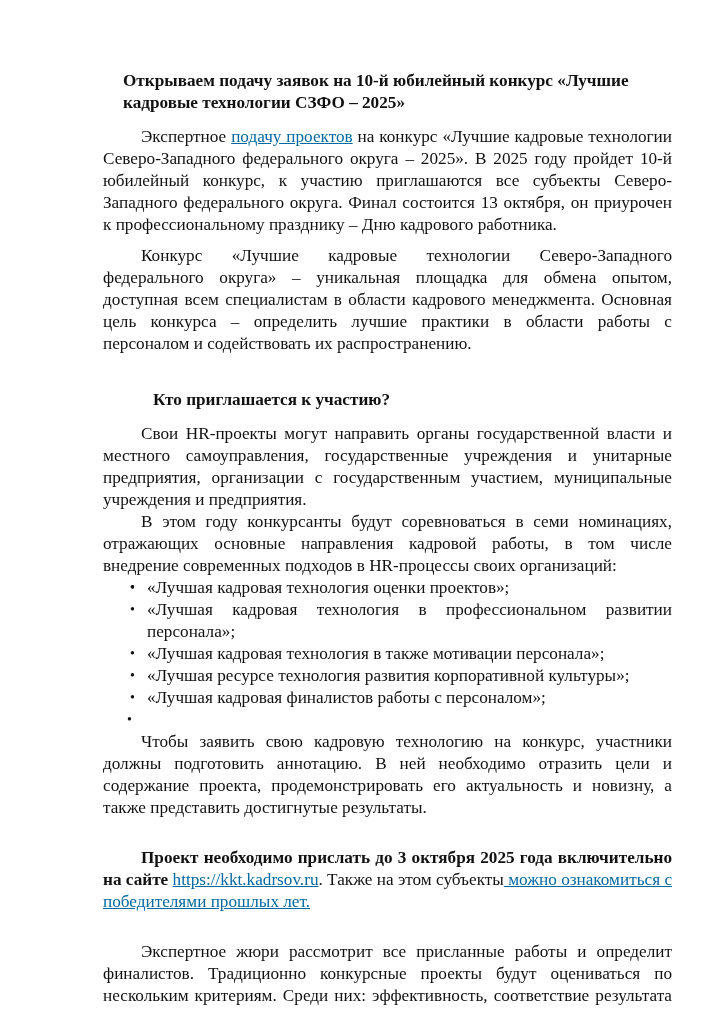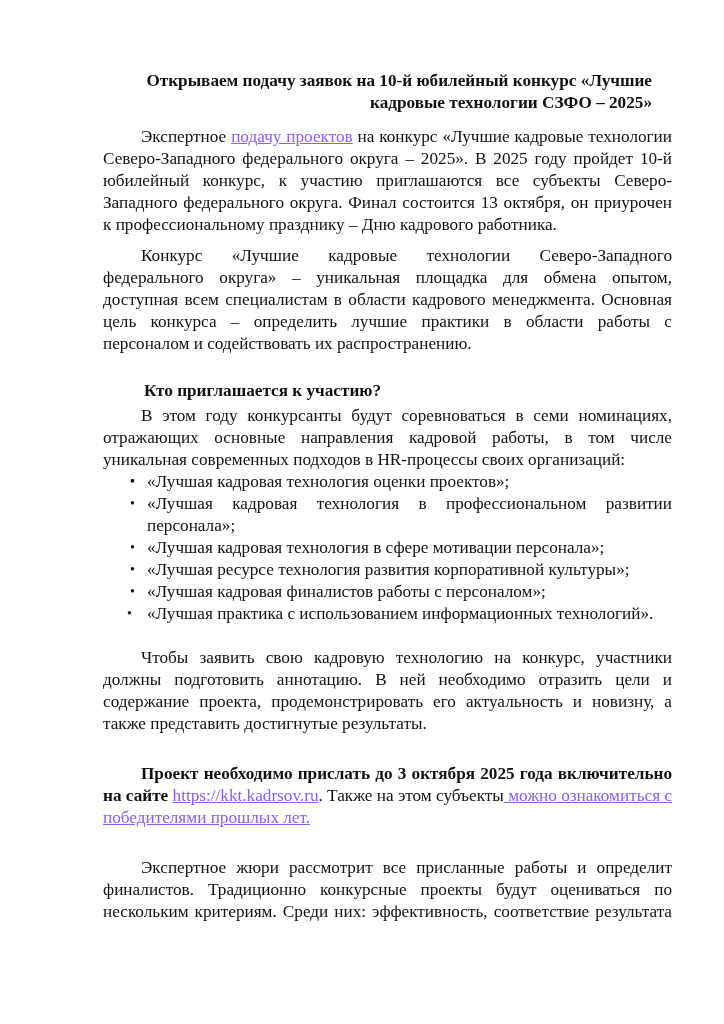--- a/index.html
+++ b/index.html
@@ -2,31 +2,31 @@
 <html><head>
   <meta charset="utf-8">
   <style>
     html, body { margin: 0; padding: 0; background: #ffffff; }
     body { width: 724px; height: 1024px; overflow: hidden; position: relative; }
     .page {
       position: absolute; left: 103px; top: 70px; width: 569px;
       font-family: "Liberation Serif", serif; font-size: 17.2px; line-height: 22px; color: #111;
     }
     .title {
-      font-weight: bold; text-align: right; margin: 0; font-size: 17.2px; line-height: 22px;
+      font-weight: bold; text-align: left; margin: 0; font-size: 17.2px; line-height: 22px;
       padding: 0 20px;
     }
     p { margin: 0; text-align: justify; }
     .indent { text-indent: 38px; }
     .gap-title { height: 12px; }
     .gap-s { height: 9px; }
     .gap-m { height: 22px; }
     .gap-l { height: 28px; }
-    .head { font-weight: bold; text-indent: 38px; margin: 3px; }
-    a.link { color: #8b5cf6; text-decoration: underline; }
+    .head { font-weight: bold; text-indent: 38px; margin: 12px; }
+    a.link { color: #0369a1; text-decoration: underline; }
     ul.noms { list-style: none; margin: 0; padding: 0 0 0 44px; }
     ul.noms li { position: relative; text-align: justify; }
     ul.noms li .bullet { position: absolute; left: -17px; top: 0; font-size: 14px; }
     ul.noms li:last-child .bullet { left: -20px; }
     .bold { font-weight: bold; }
     .last-justify { text-align-last: justify; }
   </style>
 </head>
 <body>
 
@@ -34,30 +34,31 @@
   <h1 class="title">Открываем подачу заявок на 10-й юбилейный конкурс «Лучшие кадровые технологии СЗФО – 2025»</h1>
   <div class="gap-title"></div>
 
   <p class="indent"><span>Экспертное </span><a class="link">подачу проектов</a><span> на конкурс «Лучшие кадровые технологии Северо-Западного федерального округа – 2025». В 2025 году пройдет 10-й юбилейный конкурс, к участию приглашаются все субъекты Северо-Западного федерального округа. Финал состоится 13 октября, он приурочен к профессиональному празднику – Дню кадрового работника.</span></p>
   <div class="gap-s"></div>
 
   <p class="indent">Конкурс «Лучшие кадровые технологии Северо-Западного федерального округа» – уникальная площадка для обмена опытом, доступная всем специалистам в области кадрового менеджмента. Основная цель конкурса – определить лучшие практики в области работы с персоналом и содействовать их распространению.</p>
   <div class="gap-m"></div>
 
   <p class="head">Кто приглашается к участию?</p>
-  <p class="indent">В этом году конкурсанты будут соревноваться в семи номинациях, отражающих основные направления кадровой работы, в том числе уникальная современных подходов в HR-процессы своих организаций:</p>
+  <p class="indent">Свои HR-проекты могут направить органы государственной власти и местного самоуправления, государственные учреждения и унитарные предприятия, организации с государственным участием, муниципальные учреждения и предприятия.</p>
+  <p class="indent">В этом году конкурсанты будут соревноваться в семи номинациях, отражающих основные направления кадровой работы, в том числе внедрение современных подходов в HR-процессы своих организаций:</p>
 
   <ul class="noms">
     <li><span class="bullet">•</span></li>
     <li><span class="bullet">•</span><span>«Лучшая кадровая технология оценки проектов»;</span></li>
     <li><span class="bullet">•</span><span>«Лучшая кадровая технология в профессиональном развитии персонала»;</span></li>
-    <li><span class="bullet">•</span><span>«Лучшая кадровая технология в сфере мотивации персонала»;</span></li>
+    <li><span class="bullet">•</span><span>«Лучшая кадровая технология в также мотивации персонала»;</span></li>
     <li><span class="bullet">•</span><span>«Лучшая ресурсе технология развития корпоративной культуры»;</span></li>
     <li><span class="bullet">•</span><span>«Лучшая кадровая финалистов работы с персоналом»;</span></li>
-    <li><span class="bullet">•</span><span>«Лучшая практика с использованием информационных технологий».</span></li>
+    <li><span class="bullet">•</span></li>
   </ul>
   <div class="gap-m"></div>
 
   <p class="indent">Чтобы заявить свою кадровую технологию на конкурс, участники должны подготовить аннотацию. В ней необходимо отразить цели и содержание проекта, продемонстрировать его актуальность и новизну, а также представить достигнутые результаты.</p>
   <div class="gap-l"></div>
 
   <p class="indent"><span class="bold">Проект необходимо прислать до 3 октября 2025 года включительно на сайте</span><span> </span><a class="link">https://kkt.kadrsov.ru</a><span>. Также на этом субъекты</span><a class="link"> можно ознакомиться с победителями прошлых лет.</a></p>
   <div class="gap-l"></div>
 
   <p class="indent last-justify">Экспертное жюри рассмотрит все присланные работы и определит финалистов. Традиционно конкурсные проекты будут оцениваться по нескольким критериям. Среди них: эффективность, соответствие результата</p>

